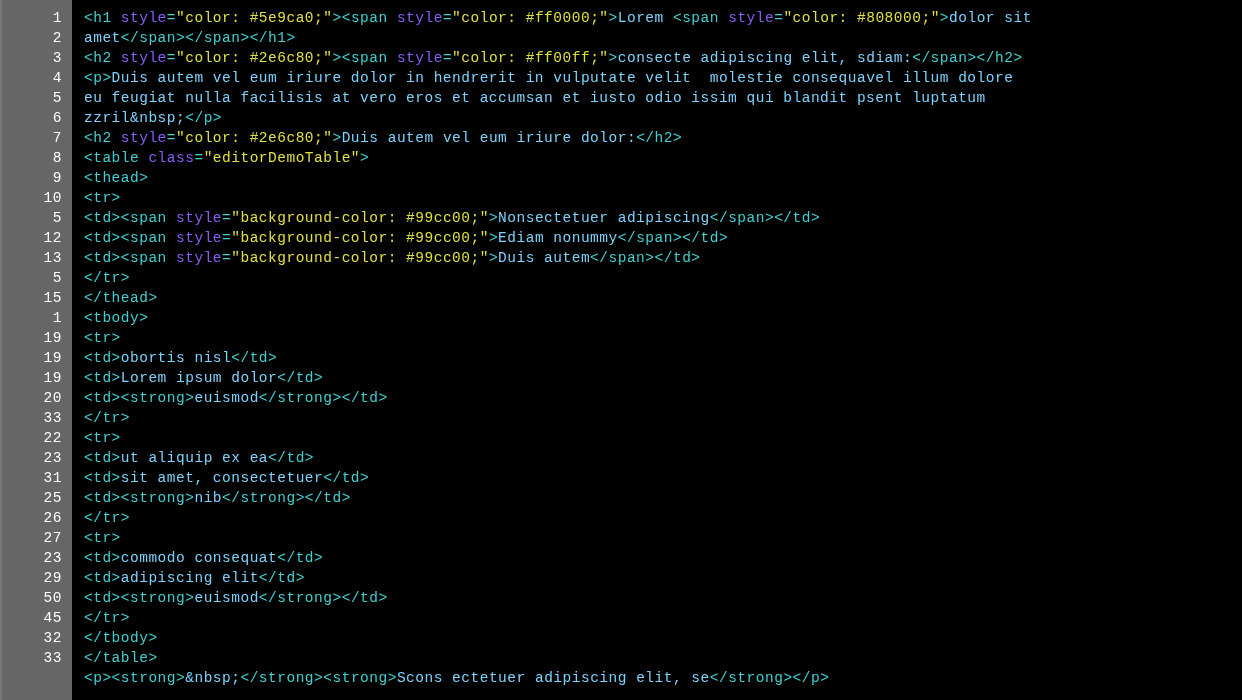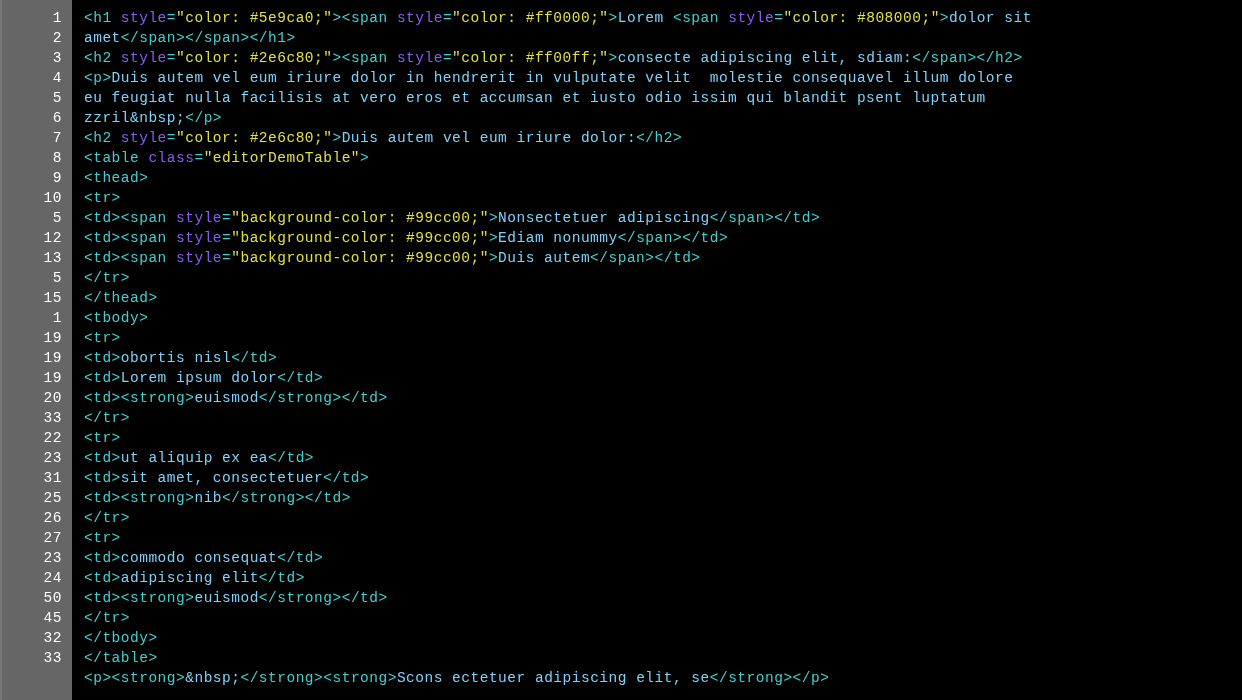--- a/index.html
+++ b/index.html
@@ -74,20 +74,20 @@
       <div>19</div>
       <div>20</div>
       <div>33</div>
       <div>22</div>
       <div>23</div>
       <div>31</div>
       <div>25</div>
       <div>26</div>
       <div>27</div>
       <div>23</div>
-      <div>24</div>
+      <div>29</div>
       <div>50</div>
       <div>45</div>
       <div>32</div>
       <div>33</div>
     </div>
   <div class="code" id="code"><div class="row"><span class="t-punct">&lt;</span><span class="t-tag">h1</span><span class="t-text"> </span><span class="t-attr">style</span><span class="t-punct">=</span><span class="t-str">"color: #5e9ca0;"</span><span class="t-punct">&gt;&lt;</span><span class="t-tag">span</span><span class="t-text"> </span><span class="t-attr">style</span><span class="t-punct">=</span><span class="t-str">"color: #ff0000;"</span><span class="t-punct">&gt;</span><span class="t-text">Lorem </span><span class="t-punct">&lt;</span><span class="t-tag">span</span><span class="t-text"> </span><span class="t-attr">style</span><span class="t-punct">=</span><span class="t-str">"color: #808000;"</span><span class="t-punct">&gt;</span><span class="t-text">dolor sit </span></div><div class="row"><span class="t-text">amet</span><span class="t-punct">&lt;/</span><span class="t-tag">span</span><span class="t-punct">&gt;&lt;/</span><span class="t-tag">span</span><span class="t-punct">&gt;&lt;/</span><span class="t-tag">h1</span><span class="t-punct">&gt;</span></div><div class="row"><span class="t-punct">&lt;</span><span class="t-tag">h2</span><span class="t-text"> </span><span class="t-attr">style</span><span class="t-punct">=</span><span class="t-str">"color: #2e6c80;"</span><span class="t-punct">&gt;&lt;</span><span class="t-tag">span</span><span class="t-text"> </span><span class="t-attr">style</span><span class="t-punct">=</span><span class="t-str">"color: #ff00ff;"</span><span class="t-punct">&gt;</span><span class="t-text">consecte adipiscing elit, sdiam:</span><span class="t-punct">&lt;/</span><span class="t-tag">span</span><span class="t-punct">&gt;&lt;/</span><span class="t-tag">h2</span><span class="t-punct">&gt;</span></div><div class="row"><span class="t-punct">&lt;</span><span class="t-tag">p</span><span class="t-punct">&gt;</span><span class="t-text">Duis autem vel eum iriure dolor in hendrerit in vulputate velit  molestie consequavel illum dolore </span></div><div class="row"><span class="t-text">eu feugiat nulla facilisis at vero eros et accumsan et iusto odio issim qui blandit psent luptatum </span></div><div class="row"><span class="t-text">zzril&amp;nbsp;</span><span class="t-punct">&lt;/</span><span class="t-tag">p</span><span class="t-punct">&gt;</span></div><div class="row"><span class="t-punct">&lt;</span><span class="t-tag">h2</span><span class="t-text"> </span><span class="t-attr">style</span><span class="t-punct">=</span><span class="t-str">"color: #2e6c80;"</span><span class="t-punct">&gt;</span><span class="t-text">Duis autem vel eum iriure dolor:</span><span class="t-punct">&lt;/</span><span class="t-tag">h2</span><span class="t-punct">&gt;</span></div><div class="row"><span class="t-punct">&lt;</span><span class="t-tag">table</span><span class="t-text"> </span><span class="t-attr">class</span><span class="t-punct">=</span><span class="t-str">"editorDemoTable"</span><span class="t-punct">&gt;</span></div><div class="row"><span class="t-punct">&lt;</span><span class="t-tag">thead</span><span class="t-punct">&gt;</span></div><div class="row"><span class="t-punct">&lt;</span><span class="t-tag">tr</span><span class="t-punct">&gt;</span></div><div class="row"><span class="t-punct">&lt;</span><span class="t-tag">td</span><span class="t-punct">&gt;&lt;</span><span class="t-tag">span</span><span class="t-text"> </span><span class="t-attr">style</span><span class="t-punct">=</span><span class="t-str">"background-color: #99cc00;"</span><span class="t-punct">&gt;</span><span class="t-text">Nonsectetuer adipiscing</span><span class="t-punct">&lt;/</span><span class="t-tag">span</span><span class="t-punct">&gt;&lt;/</span><span class="t-tag">td</span><span class="t-punct">&gt;</span></div><div class="row"><span class="t-punct">&lt;</span><span class="t-tag">td</span><span class="t-punct">&gt;&lt;</span><span class="t-tag">span</span><span class="t-text"> </span><span class="t-attr">style</span><span class="t-punct">=</span><span class="t-str">"background-color: #99cc00;"</span><span class="t-punct">&gt;</span><span class="t-text">Ediam nonummy</span><span class="t-punct">&lt;/</span><span class="t-tag">span</span><span class="t-punct">&gt;&lt;/</span><span class="t-tag">td</span><span class="t-punct">&gt;</span></div><div class="row"><span class="t-punct">&lt;</span><span class="t-tag">td</span><span class="t-punct">&gt;&lt;</span><span class="t-tag">span</span><span class="t-text"> </span><span class="t-attr">style</span><span class="t-punct">=</span><span class="t-str">"background-color: #99cc00;"</span><span class="t-punct">&gt;</span><span class="t-text">Duis autem</span><span class="t-punct">&lt;/</span><span class="t-tag">span</span><span class="t-punct">&gt;&lt;/</span><span class="t-tag">td</span><span class="t-punct">&gt;</span></div><div class="row"><span class="t-punct">&lt;/</span><span class="t-tag">tr</span><span class="t-punct">&gt;</span></div><div class="row"><span class="t-punct">&lt;/</span><span class="t-tag">thead</span><span class="t-punct">&gt;</span></div><div class="row"><span class="t-punct">&lt;</span><span class="t-tag">tbody</span><span class="t-punct">&gt;</span></div><div class="row"><span class="t-punct">&lt;</span><span class="t-tag">tr</span><span class="t-punct">&gt;</span></div><div class="row"><span class="t-punct">&lt;</span><span class="t-tag">td</span><span class="t-punct">&gt;</span><span class="t-text">obortis nisl</span><span class="t-punct">&lt;/</span><span class="t-tag">td</span><span class="t-punct">&gt;</span></div><div class="row"><span class="t-punct">&lt;</span><span class="t-tag">td</span><span class="t-punct">&gt;</span><span class="t-text">Lorem ipsum dolor</span><span class="t-punct">&lt;/</span><span class="t-tag">td</span><span class="t-punct">&gt;</span></div><div class="row"><span class="t-punct">&lt;</span><span class="t-tag">td</span><span class="t-punct">&gt;&lt;</span><span class="t-tag">strong</span><span class="t-punct">&gt;</span><span class="t-text">euismod</span><span class="t-punct">&lt;/</span><span class="t-tag">strong</span><span class="t-punct">&gt;&lt;/</span><span class="t-tag">td</span><span class="t-punct">&gt;</span></div><div class="row"><span class="t-punct">&lt;/</span><span class="t-tag">tr</span><span class="t-punct">&gt;</span></div><div class="row"><span class="t-punct">&lt;</span><span class="t-tag">tr</span><span class="t-punct">&gt;</span></div><div class="row"><span class="t-punct">&lt;</span><span class="t-tag">td</span><span class="t-punct">&gt;</span><span class="t-text">ut aliquip ex ea</span><span class="t-punct">&lt;/</span><span class="t-tag">td</span><span class="t-punct">&gt;</span></div><div class="row"><span class="t-punct">&lt;</span><span class="t-tag">td</span><span class="t-punct">&gt;</span><span class="t-text">sit amet, consectetuer</span><span class="t-punct">&lt;/</span><span class="t-tag">td</span><span class="t-punct">&gt;</span></div><div class="row"><span class="t-punct">&lt;</span><span class="t-tag">td</span><span class="t-punct">&gt;&lt;</span><span class="t-tag">strong</span><span class="t-punct">&gt;</span><span class="t-text">nib</span><span class="t-punct">&lt;/</span><span class="t-tag">strong</span><span class="t-punct">&gt;&lt;/</span><span class="t-tag">td</span><span class="t-punct">&gt;</span></div><div class="row"><span class="t-punct">&lt;/</span><span class="t-tag">tr</span><span class="t-punct">&gt;</span></div><div class="row"><span class="t-punct">&lt;</span><span class="t-tag">tr</span><span class="t-punct">&gt;</span></div><div class="row"><span class="t-punct">&lt;</span><span class="t-tag">td</span><span class="t-punct">&gt;</span><span class="t-text">commodo consequat</span><span class="t-punct">&lt;/</span><span class="t-tag">td</span><span class="t-punct">&gt;</span></div><div class="row"><span class="t-punct">&lt;</span><span class="t-tag">td</span><span class="t-punct">&gt;</span><span class="t-text">adipiscing elit</span><span class="t-punct">&lt;/</span><span class="t-tag">td</span><span class="t-punct">&gt;</span></div><div class="row"><span class="t-punct">&lt;</span><span class="t-tag">td</span><span class="t-punct">&gt;&lt;</span><span class="t-tag">strong</span><span class="t-punct">&gt;</span><span class="t-text">euismod</span><span class="t-punct">&lt;/</span><span class="t-tag">strong</span><span class="t-punct">&gt;&lt;/</span><span class="t-tag">td</span><span class="t-punct">&gt;</span></div><div class="row"><span class="t-punct">&lt;/</span><span class="t-tag">tr</span><span class="t-punct">&gt;</span></div><div class="row"><span class="t-punct">&lt;/</span><span class="t-tag">tbody</span><span class="t-punct">&gt;</span></div><div class="row"><span class="t-punct">&lt;/</span><span class="t-tag">table</span><span class="t-punct">&gt;</span></div><div class="row"><span class="t-punct">&lt;</span><span class="t-tag">p</span><span class="t-punct">&gt;&lt;</span><span class="t-tag">strong</span><span class="t-punct">&gt;</span><span class="t-text">&amp;nbsp;</span><span class="t-punct">&lt;/</span><span class="t-tag">strong</span><span class="t-punct">&gt;&lt;</span><span class="t-tag">strong</span><span class="t-punct">&gt;</span><span class="t-text">Scons ectetuer adipiscing elit, se</span><span class="t-punct">&lt;/</span><span class="t-tag">strong</span><span class="t-punct">&gt;&lt;/</span><span class="t-tag">p</span><span class="t-punct">&gt;</span></div></div>
 </div>
 
 </body></html>

